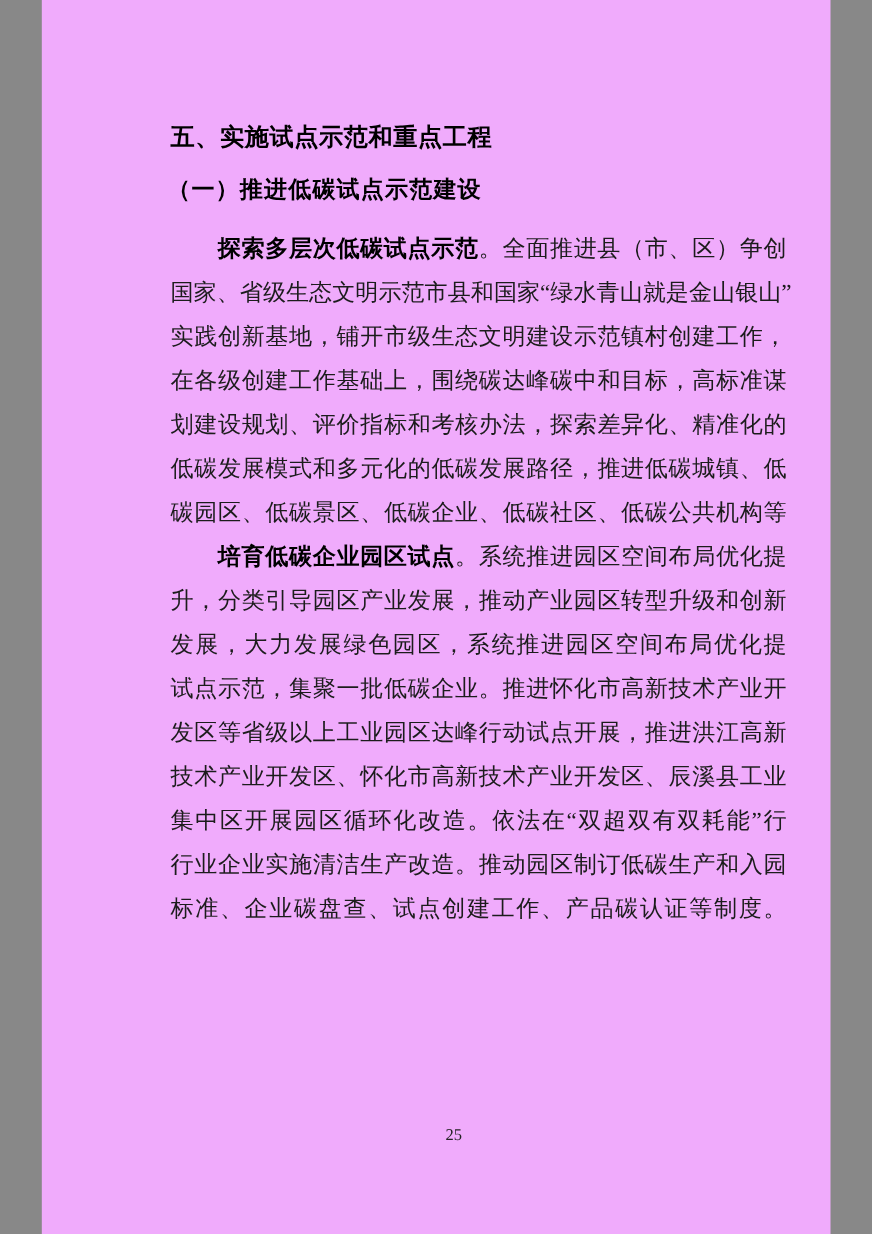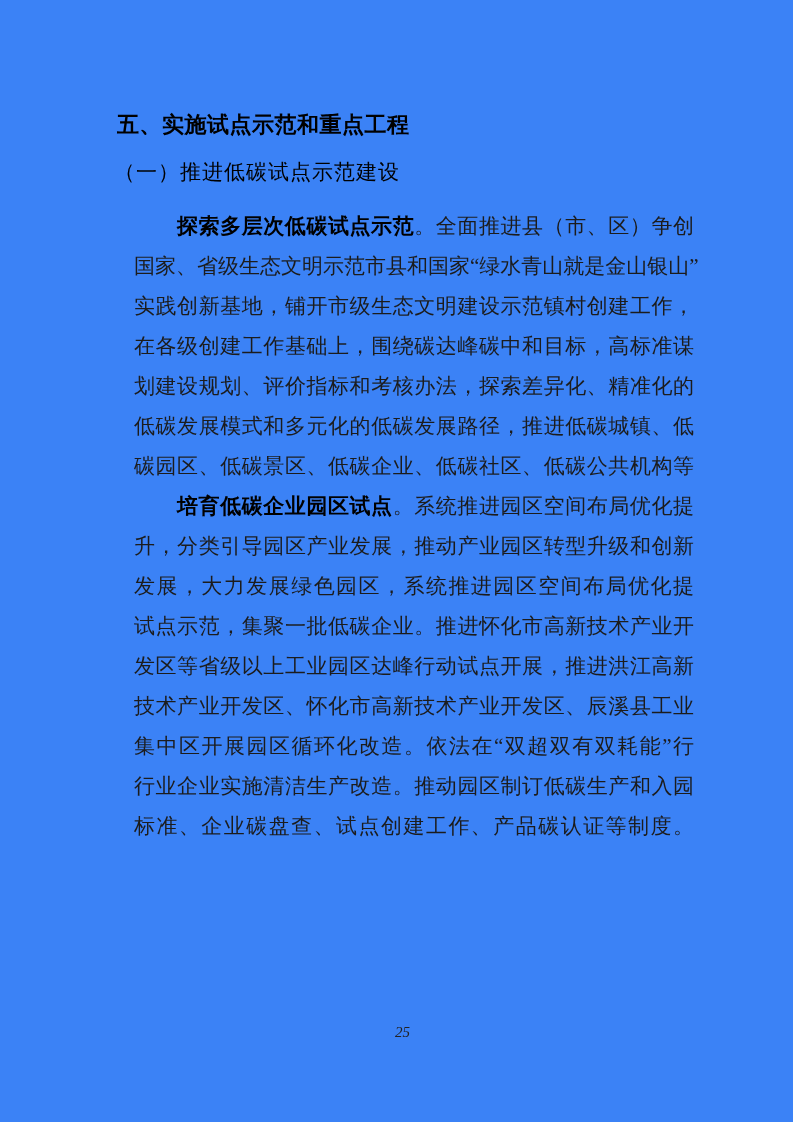--- a/index.html
+++ b/index.html
@@ -2,24 +2,24 @@
 <html><head>
 <meta charset="utf-8">
 <style>
   html, body {
     margin: 0;
     padding: 0;
     background: #888;
   }
   .page {
     position: relative;
-    width: 793px;
+    width: 717px;
     height: 1122px;
     margin: 0 auto;
-    background: #3b82f6;
+    background: #f0abfc;
     overflow: hidden;
     font-family: "Liberation Serif", "DejaVu Serif", serif;
     color: #1c1c1c;
   }
   .chapter-heading {
     position: absolute;
     left: 117px;
     top: 110px;
     width: 560px;
     font-family: "Liberation Sans", "DejaVu Sans", sans-serif;
@@ -28,28 +28,28 @@
     color: #000000;
     letter-spacing: 0.5px;
     white-space: nowrap;
   }
   .section-heading {
     position: absolute;
     left: 114px;
     top: 158px;
     width: 560px;
     font-size: 21px;
-    font-weight: 400;
+    font-weight: 700;
     color: #000000;
     letter-spacing: 1px;
     white-space: nowrap;
   }
   .body-text {
     position: absolute;
-    left: 134px;
+    left: 117px;
     top: 206px;
     width: 560px;
   }
   .line {
     height: 40px;
     line-height: 40px;
     font-size: 21px;
     text-align: justify;
     text-align-last: justify;
     overflow: visible;
@@ -58,27 +58,26 @@
   .line.indent {
     text-indent: 43px;
   }
   .lead {
     font-weight: 700;
     font-family: "Liberation Sans", "DejaVu Sans", sans-serif;
     color: #000000;
   }
   .page-number {
     position: absolute;
-    left: 6px;
+    left: 16px;
     top: 1024px;
     width: 100%;
     text-align: center;
     font-size: 15px;
     color: #222222;
-    font-style: italic;
   }
 </style>
 </head>
 <body>
 
 <div class="page">
 
   <div class="chapter-heading">五、实施试点示范和重点工程</div>
 
   <div class="section-heading">（一）推进低碳试点示范建设</div>

